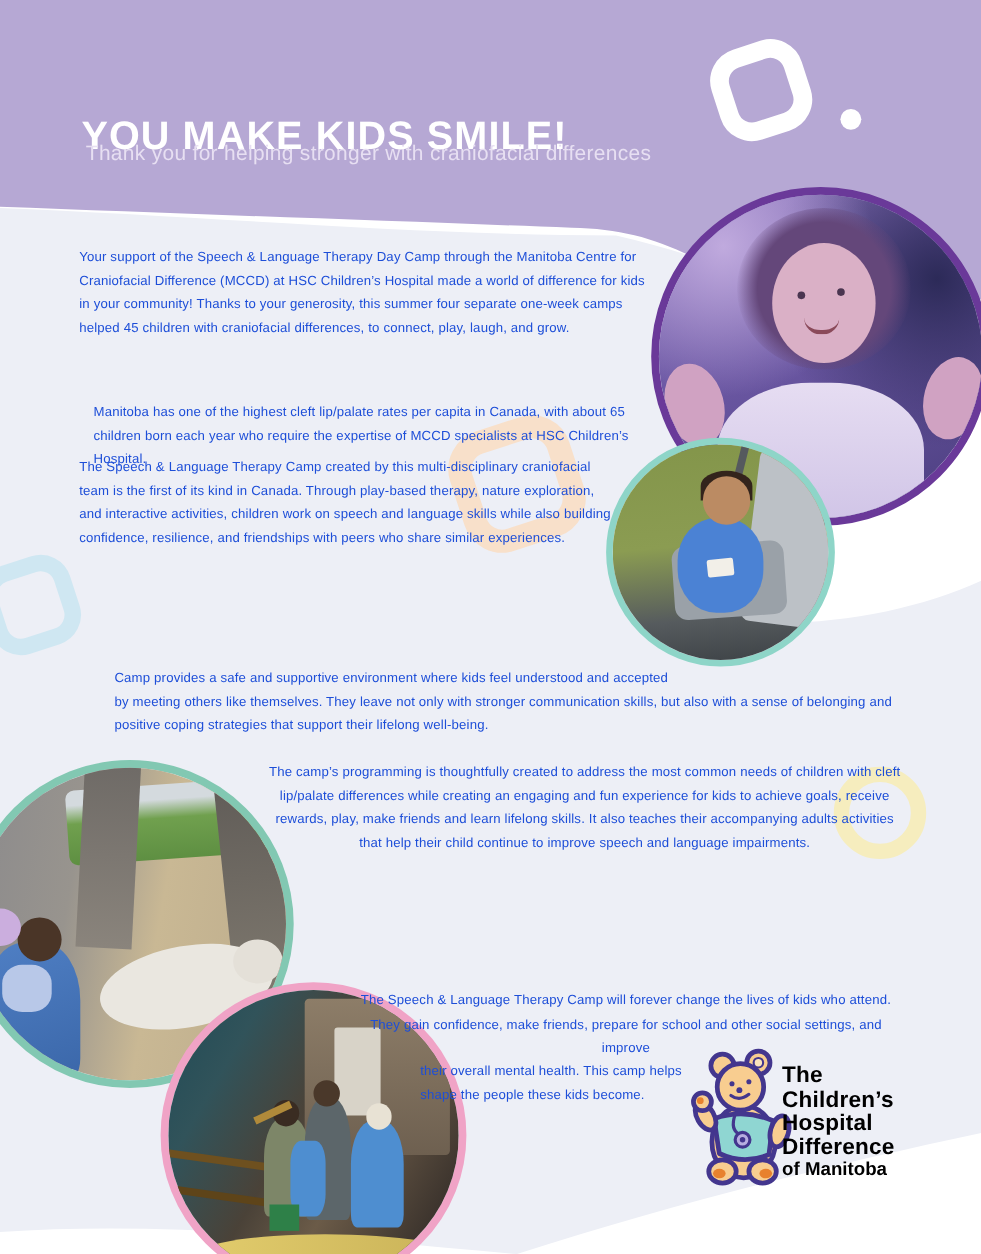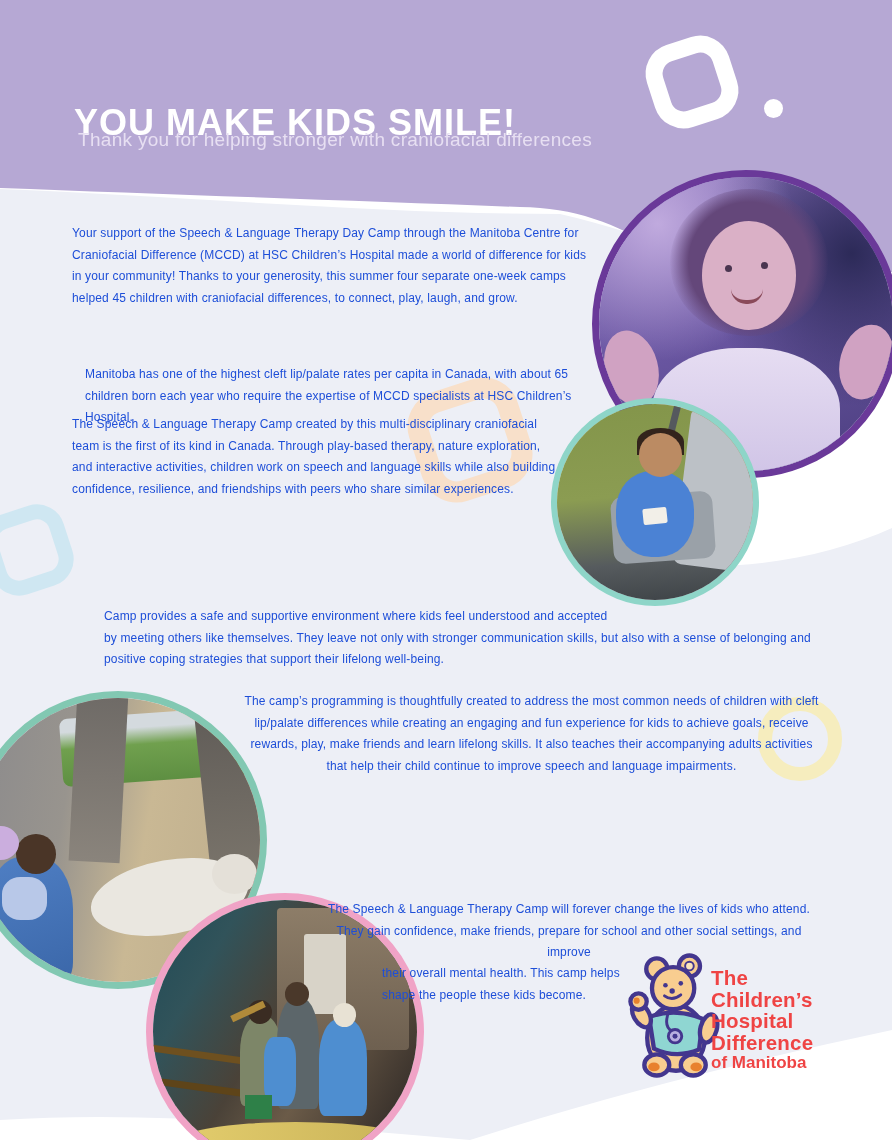--- a/index.html
+++ b/index.html
@@ -100,21 +100,21 @@
   .p4-kid3{left:63%;top:45%;width:18%;height:37%;border-radius:40% 40% 12% 12%;background:#4e8ed0;}
   .p4-cape{left:42%;top:52%;width:12%;height:26%;border-radius:30%;background:#4e8ed0;}
   .p4-shorts{left:35%;top:74%;width:10%;height:9%;background:#2e8048;}
   .p4-head1{left:36%;top:38%;width:9%;height:9%;border-radius:50%;background:#3a2c22;}
   .p4-head2{left:50%;top:31%;width:9%;height:9%;border-radius:50%;background:#4a382a;}
   .p4-head3{left:68%;top:39%;width:9%;height:9%;border-radius:50%;background:#e8e2d4;}
   .p4-scope{left:29%;top:41%;width:36px;height:7px;background:#b08a3a;transform:rotate(-25deg);}
 
   
   .bear-svg{position:absolute;left:628px;top:952px;z-index:4;}
-  .logo-text{position:absolute;left:711px;top:967px;z-index:4;color:#ef4444;font-weight:700;}
+  .logo-text{position:absolute;left:711px;top:967px;z-index:4;color:#000000;font-weight:700;}
   .logo-text .big{font-size:20.5px;line-height:21.5px;letter-spacing:0.2px;}
   .logo-text .small{font-size:17px;line-height:18px;margin-top:1px;}
 </style>
 </head>
 <body>
 
 <div class="page">
 
   <svg class="bg-svg" width="892" height="1140" viewBox="0 0 892 1140">
     <rect x="0" y="0" width="892" height="1140" fill="#ffffff"></rect>

